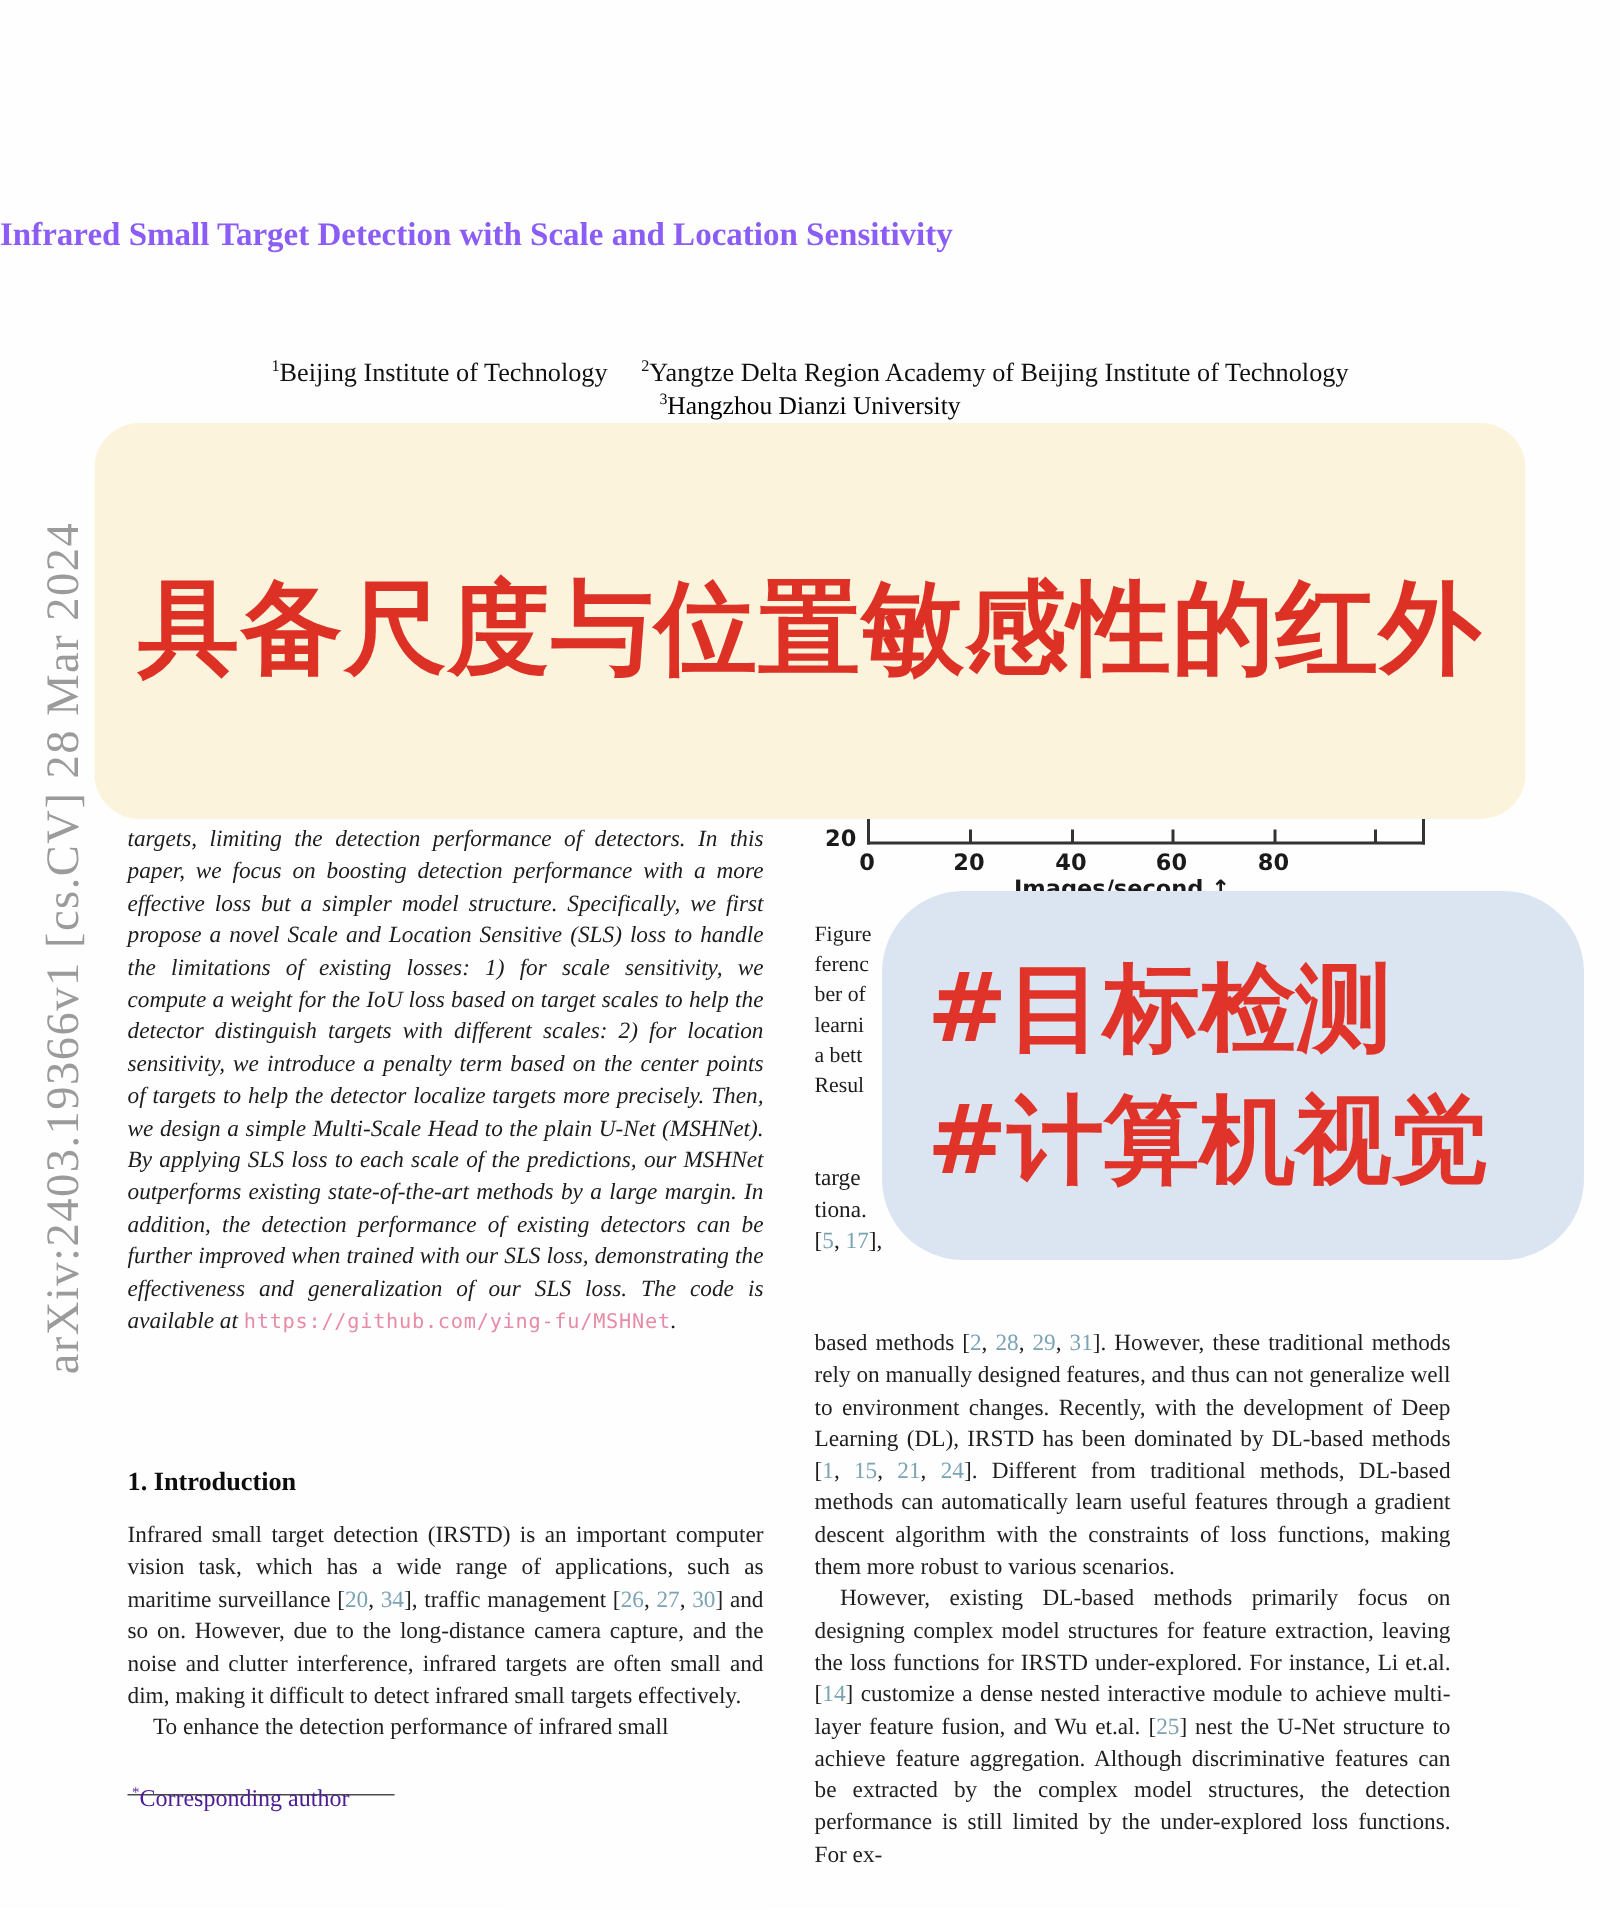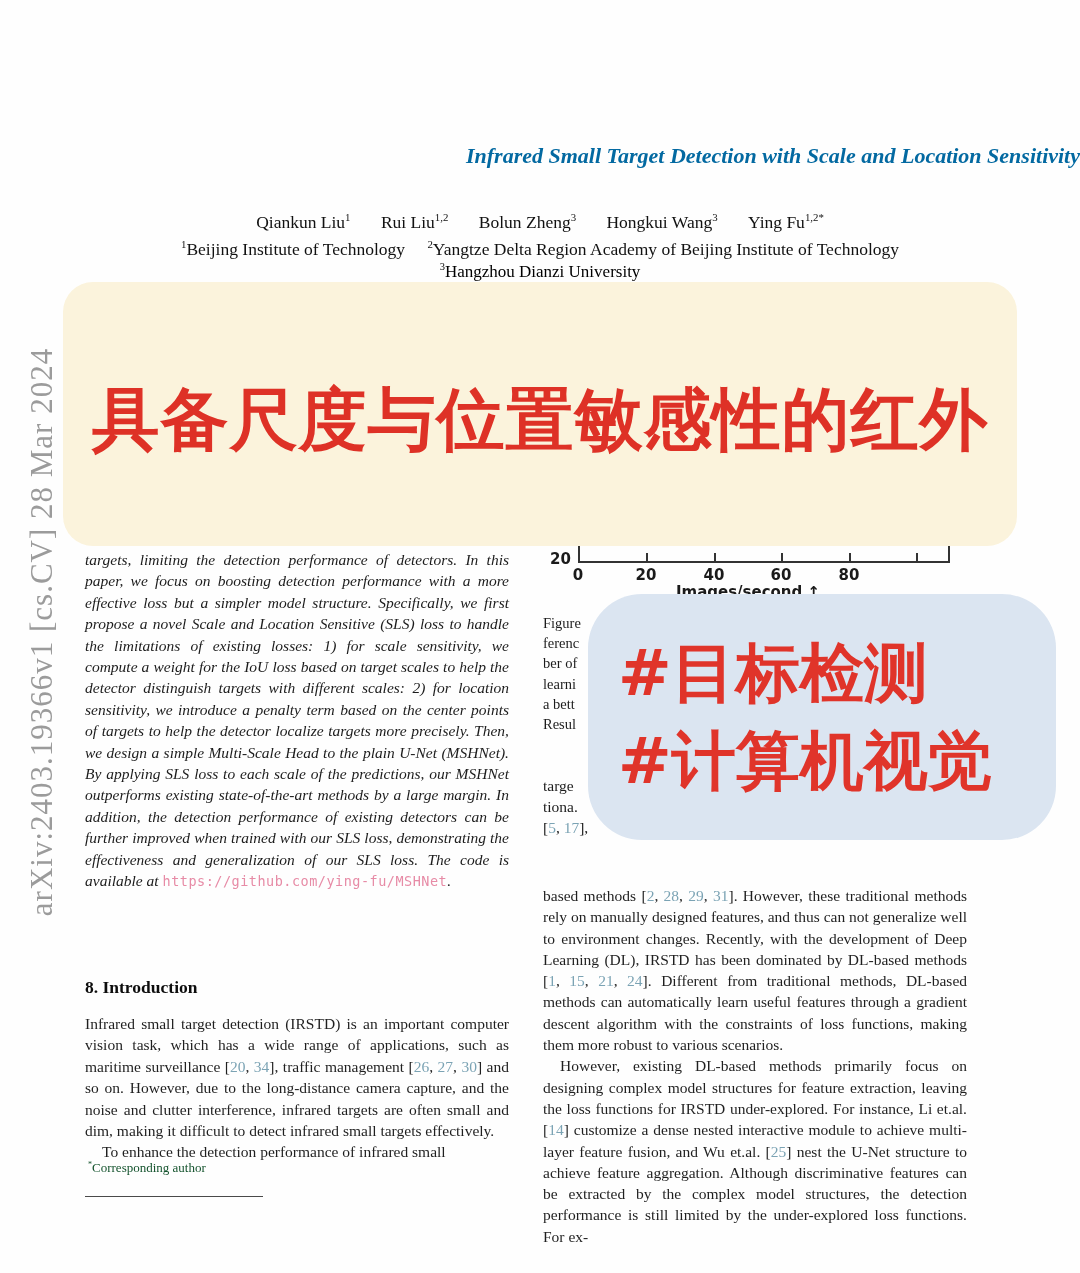--- a/index.html
+++ b/index.html
@@ -22,22 +22,22 @@
     white-space: nowrap;
     font-family: "Liberation Serif", serif;
     font-size: 31px;
     color: #9b9b9b;
     letter-spacing: 1px;
   }
 
   
   .paper-title {
     position: absolute; top: 143px; left: 0; width: 100%;
-    text-align: right;
-    font-size: 22px; font-weight: bold; color: #0369a1; font-style: italic;
+    text-align: left;
+    font-size: 22px; font-weight: bold; color: #8b5cf6;
   }
   .authors-row {
     position: absolute; top: 211px; left: 0; width: 100%;
     text-align: center; font-size: 17.5px; color: #111;
   }
   .author { margin: 0 13px; }
   sup { font-size: 0.62em; }
   .affil-row1 {
     position: absolute; top: 238px; left: 0; width: 100%;
     text-align: center; font-size: 17.5px; color: #111;
@@ -100,21 +100,21 @@
     letter-spacing: 0.5px;
   }
   .intro-heading {
     top: 977px;
     font-size: 17.5px; font-weight: bold; color: #0d0d0d;
   }
   .intro-body { top: 1013px; font-size: 15.5px; line-height: 21.4px; text-align: justify; }
   .intro-body p + p { text-indent: 17px; }
 
   .footnote-rule { position: absolute; left: 85px; top: 1196px; width: 178px; height: 1px; background: #4a4a4a; }
-  .footnote { position: absolute; left: 88px; top: 1160px; font-size: 13px; color: #14532d; }
+  .footnote { position: absolute; left: 88px; top: 1190px; font-size: 16px; color: #4c1d95; }
 
   .caption-fragments { top: 613px; font-size: 14.5px; line-height: 20.2px; color: #1c1c1c; }
   .body-fragments { top: 776px; font-size: 15.5px; line-height: 20.8px; color: #1c1c1c; }
   .right-body { top: 845px; font-size: 15.5px; line-height: 21.3px; text-align: justify; margin-top: 40px; }
   .right-body p + p { text-indent: 17px; }
 
   .cite { color: #7ba3b4; }
 
   
   .hashtag-card {
@@ -138,27 +138,20 @@
 </style>
 </head>
 <body>
 
 <div class="page">
 
   <div class="arxiv-sidebar">arXiv:2403.19366v1  [cs.CV]  28 Mar 2024</div>
 
   <div class="paper-title">Infrared Small Target Detection with Scale and Location Sensitivity</div>
 
-  <div class="authors-row">
-    <span class="author"><span>Qiankun Liu</span><sup>1</sup></span>
-    <span class="author"><span>Rui Liu</span><sup>1,2</sup></span>
-    <span class="author"><span>Bolun Zheng</span><sup>3</sup></span>
-    <span class="author"><span>Hongkui Wang</span><sup>3</sup></span>
-    <span class="author"><span>Ying Fu</span><sup>1,2*</sup></span>
-  </div>
 
   <div class="affil-row1">
     <span class="affil"><sup>1</sup><span>Beijing Institute of Technology</span></span>
     <span class="affil"><sup>2</sup><span>Yangtze Delta Region Academy of Beijing Institute of Technology</span></span>
   </div>
   <div class="affil-row2">
     <sup>3</sup><span>Hangzhou Dianzi University</span>
   </div>
 
   <div class="axis-el y-tick-label">20</div>
@@ -175,21 +168,21 @@
   <div class="axis-el tick-label" style="left:714px;">40</div>
   <div class="axis-el tick-label" style="left:781px;">60</div>
   <div class="axis-el tick-label" style="left:849px;">80</div>
   <div class="axis-el tick-label" style="left:892px;margin-top:48px;">100</div>
   <div class="axis-el xaxis-label">Images/second ↑</div>
 
   <div class="col-left abstract">
     <span>targets, limiting the detection performance of detectors. In this paper, we focus on boosting detection performance with a more effective loss but a simpler model structure. Specifically, we first propose a novel Scale and Location Sensitive (SLS) loss to handle the limitations of existing losses: 1) for scale sensitivity, we compute a weight for the IoU loss based on target scales to help the detector distinguish targets with different scales: 2) for location sensitivity, we introduce a penalty term based on the center points of targets to help the detector localize targets more precisely. Then, we design a simple Multi-Scale Head to the plain U-Net (MSHNet). By applying SLS loss to each scale of the predictions, our MSHNet outperforms existing state-of-the-art methods by a large margin. In addition, the detection performance of existing detectors can be further improved when trained with our SLS loss, demonstrating the effectiveness and generalization of our SLS loss. The code is available at </span><a class="code-url" href="#">https://github.com/ying-fu/MSHNet</a><span>.</span>
   </div>
 
-  <div class="col-left intro-heading">8. Introduction</div>
+  <div class="col-left intro-heading">1. Introduction</div>
 
   <div class="col-left intro-body">
     <p>Infrared small target detection (IRSTD) is an important computer vision task, which has a wide range of applications, such as maritime surveillance [<span class="cite">20</span>, <span class="cite">34</span>], traffic management [<span class="cite">26</span>, <span class="cite">27</span>, <span class="cite">30</span>] and so on. However, due to the long-distance camera capture, and the noise and clutter interference, infrared targets are often small and dim, making it difficult to detect infrared small targets effectively.</p>
     <p>To enhance the detection performance of infrared small</p>
   </div>
 
   <div class="footnote-rule"></div>
   <div class="footnote">
     <sup>*</sup><span>Corresponding author</span>
   </div>

